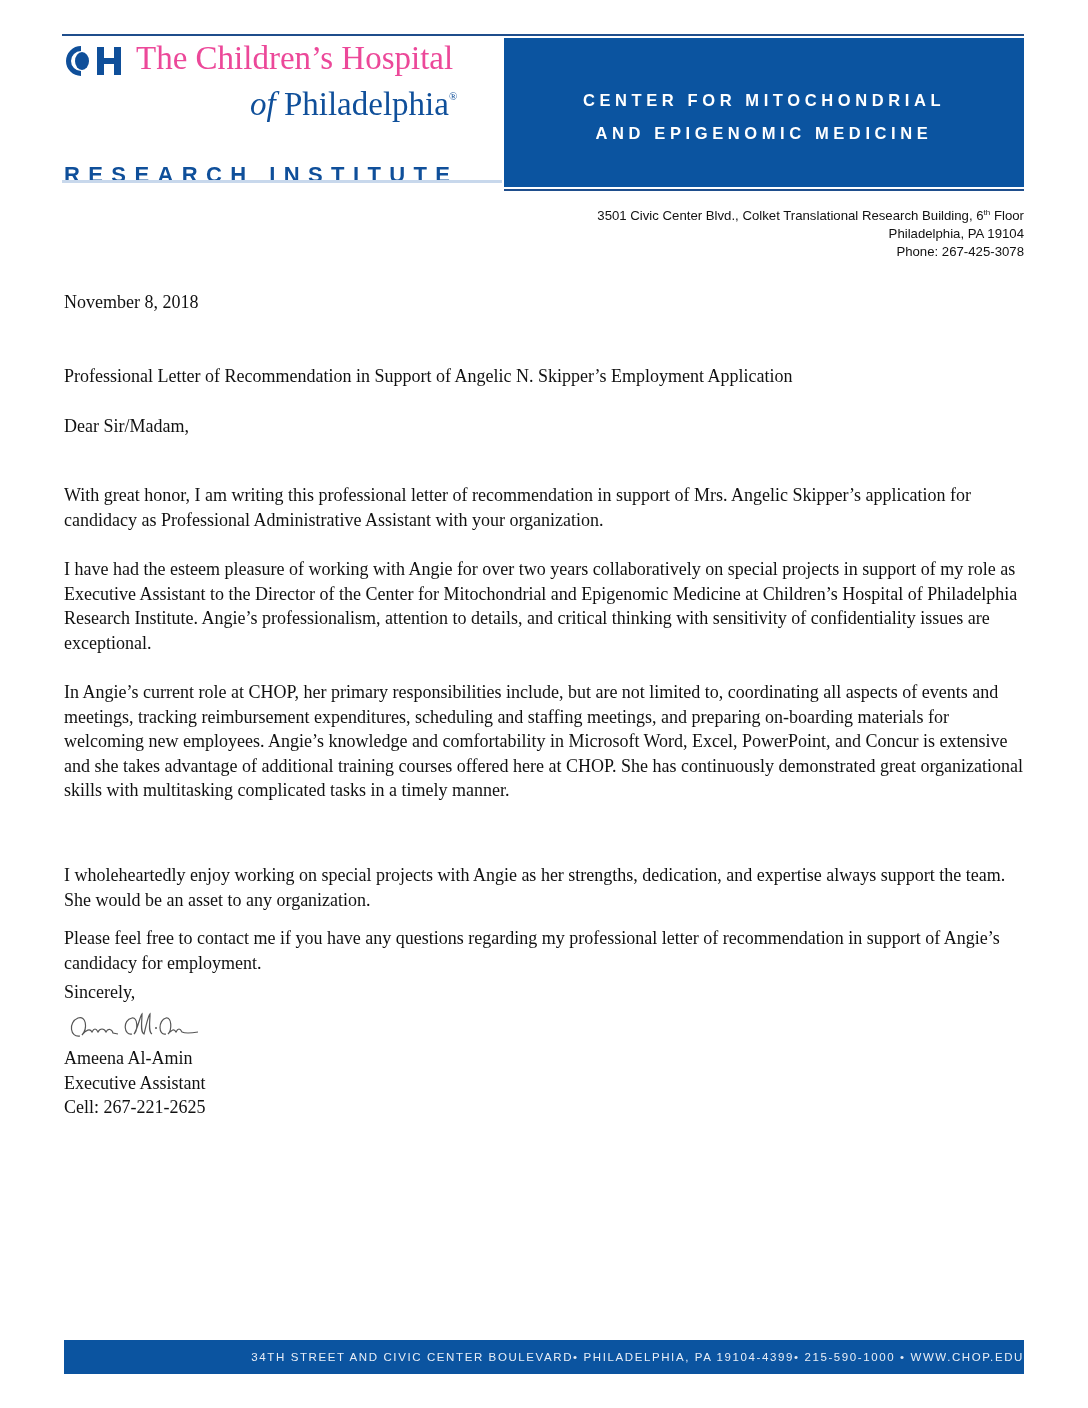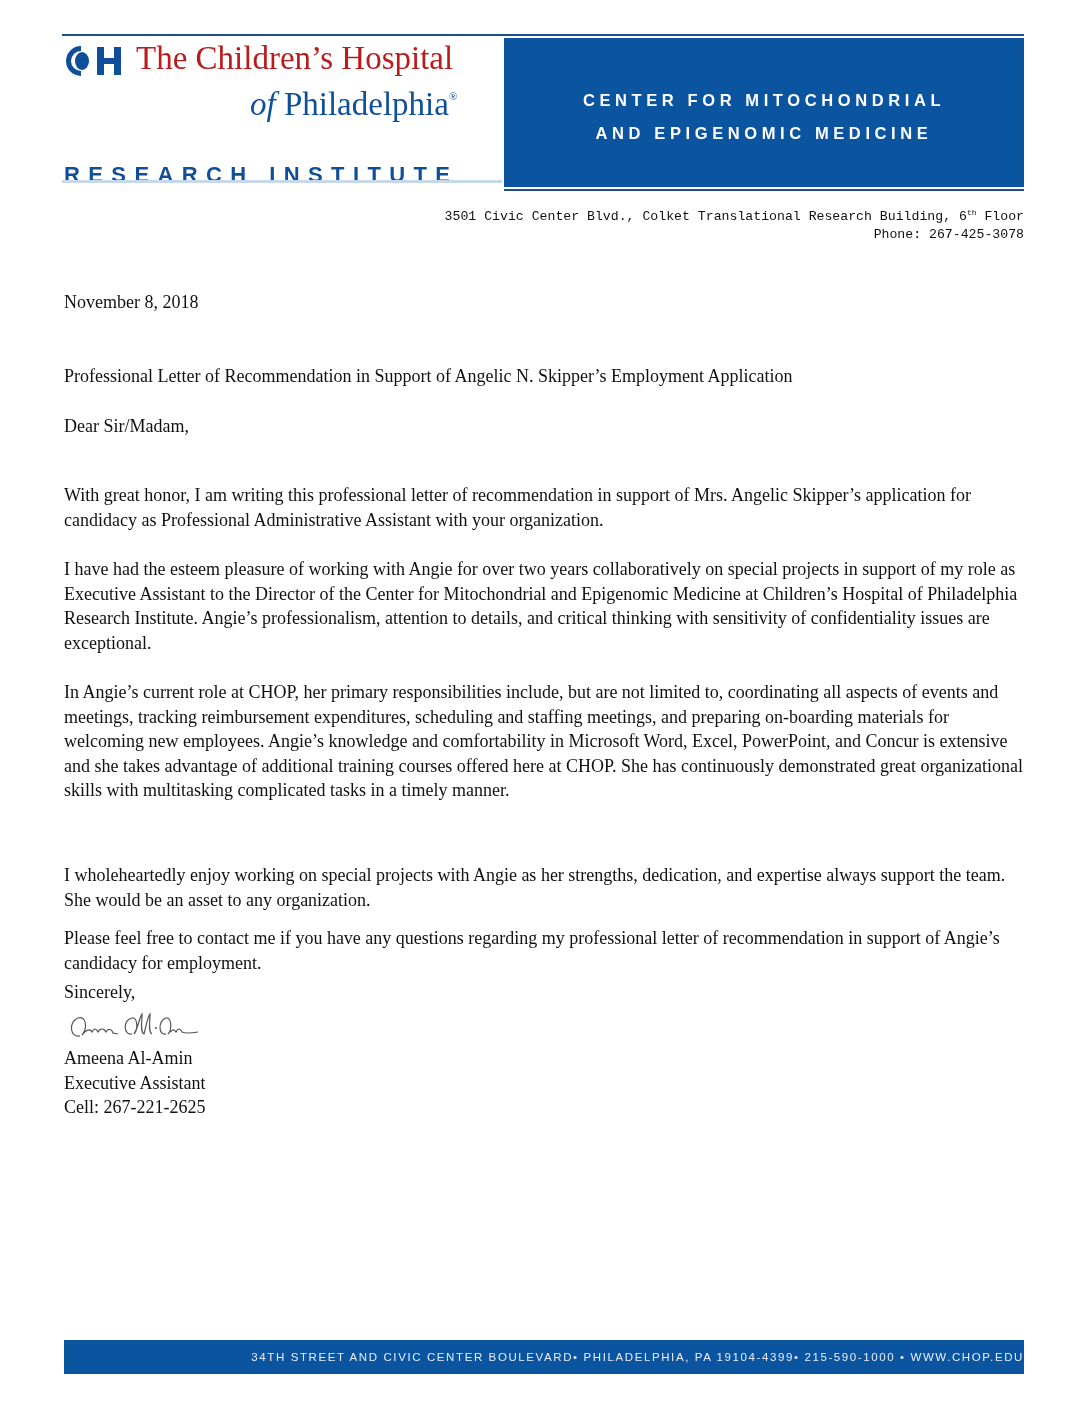--- a/index.html
+++ b/index.html
@@ -1,29 +1,29 @@
 <!DOCTYPE html>
 <html><head>
 <meta charset="utf-8">
 <style>
   html, body { margin:0; padding:0; background:#ffffff; }
   body { width:1088px; height:1408px; position:relative; overflow:hidden; font-family:"Liberation Serif", serif; color:#111; }
   .top-rule { position:absolute; left:62px; top:34px; width:962px; height:2px; background:#1f4e8c; }
   .logo { position:absolute; left:64px; top:40px; }
   .logo-mark { position:absolute; left:0; top:4px; width:62px; height:34px; }
-  .logo-line1 { position:absolute; left:72px; top:0px; font-size:33px; color:#b91c1c; white-space:nowrap; }
+  .logo-line1 { position:absolute; left:72px; top:0px; font-size:33px; color:#ec4899; white-space:nowrap; }
   .logo-line2 { position:absolute; left:186px; top:46px; font-size:33px; color:#0f4f9a; white-space:nowrap; }
   .logo-line2 i { font-style:italic; }
   .logo-line2 sup { font-size:11px; vertical-align:top; position:relative; top:4px; }
   .logo-line3 { position:absolute; left:0; top:110px; font-family:"Liberation Sans", sans-serif; font-weight:bold; font-size:22px; letter-spacing:8.4px; color:#0f4f9a; white-space:nowrap;margin-top:12px; }
   .logo-underline { position:absolute; left:62px; top:180px; width:440px; height:3px; background:#c8d8ec; }
   .center-box { position:absolute; left:504px; top:38px; width:520px; height:149px; background:#0b54a0; display:flex; flex-direction:column; align-items:center; justify-content:center; }
   .center-box .cl { font-family:"Liberation Sans", sans-serif; font-weight:bold; color:#fff; font-size:16.5px; letter-spacing:4.6px; line-height:25px; white-space:nowrap;margin-top:8px; }
   .center-rule { position:absolute; left:504px; top:189px; width:520px; height:2px; background:#1f4e8c; }
-  .address { position:absolute; right:64px; top:204px; text-align:right; font-family:Liberation Mono, monospace; font-size:13.2px; line-height:18px; color:#111; }
+  .address { position:absolute; right:64px; top:204px; text-align:right; font-family:Liberation Sans, sans-serif; font-size:13.2px; line-height:18px; color:#111; }
   .address sup { font-size:8px; }
   .date { position:absolute; left:64px; top:292px; font-size:18px; }
   .subject { position:absolute; left:64px; top:366px; font-size:18px; white-space:nowrap; }
   .salutation { position:absolute; left:64px; top:416px; font-size:18px; }
   .para { position:absolute; left:64px; width:960px; font-size:18px; line-height:24.6px; }
   .closing { position:absolute; left:64px; top:982px; font-size:18px; }
   .signature { position:absolute; left:66px; top:1008px; width:140px; height:36px; }
   .signer { position:absolute; left:64px; top:1046px; font-size:18px; line-height:24.5px; }
   .footer-bar { position:absolute; left:64px; top:1340px; width:960px; height:34px; background:#0b54a0; display:flex; align-items:center; justify-content:flex-end; }
   .footer-bar span { font-family:"Liberation Sans", sans-serif; color:#e8eef7; font-size:11.5px; letter-spacing:1.6px; white-space:nowrap; }
@@ -48,20 +48,21 @@
 <div class="logo-underline"></div>
 
 <div class="center-box">
   <div class="cl">CENTER FOR MITOCHONDRIAL</div>
   <div class="cl">AND EPIGENOMIC MEDICINE</div>
 </div>
 <div class="center-rule"></div>
 
 <div class="address">
   <div><span>3501 Civic Center Blvd., Colket Translational Research Building, 6</span><sup>th</sup><span> Floor</span></div>
+  <div>Philadelphia, PA 19104</div>
   <div>Phone: 267-425-3078</div>
 </div>
 
 <div class="date">November 8, 2018</div>
 <div class="subject">Professional Letter of Recommendation in Support of Angelic N. Skipper’s Employment Application</div>
 <div class="salutation">Dear Sir/Madam,</div>
 
 <p class="para" style="top:465px;">With great honor, I am writing this professional letter of recommendation in support of Mrs. Angelic Skipper’s application for candidacy as Professional Administrative Assistant with your organization.</p>
 <p class="para" style="top:539px;">I have had the esteem pleasure of working with Angie for over two years collaboratively on special projects in support of my role as Executive Assistant to the Director of the Center for Mitochondrial and Epigenomic Medicine at Children’s Hospital of Philadelphia Research Institute. Angie’s professionalism, attention to details, and critical thinking with sensitivity of confidentiality issues are exceptional.</p>
 <p class="para" style="top:662px;">In Angie’s current role at CHOP, her primary responsibilities include, but are not limited to, coordinating all aspects of events and meetings, tracking reimbursement expenditures, scheduling and staffing meetings, and preparing on-boarding materials for welcoming new employees. Angie’s knowledge and comfortability in Microsoft Word, Excel, PowerPoint, and Concur is extensive and she takes advantage of additional training courses offered here at CHOP.  She has continuously demonstrated great organizational skills with multitasking complicated tasks in a timely manner.</p>

